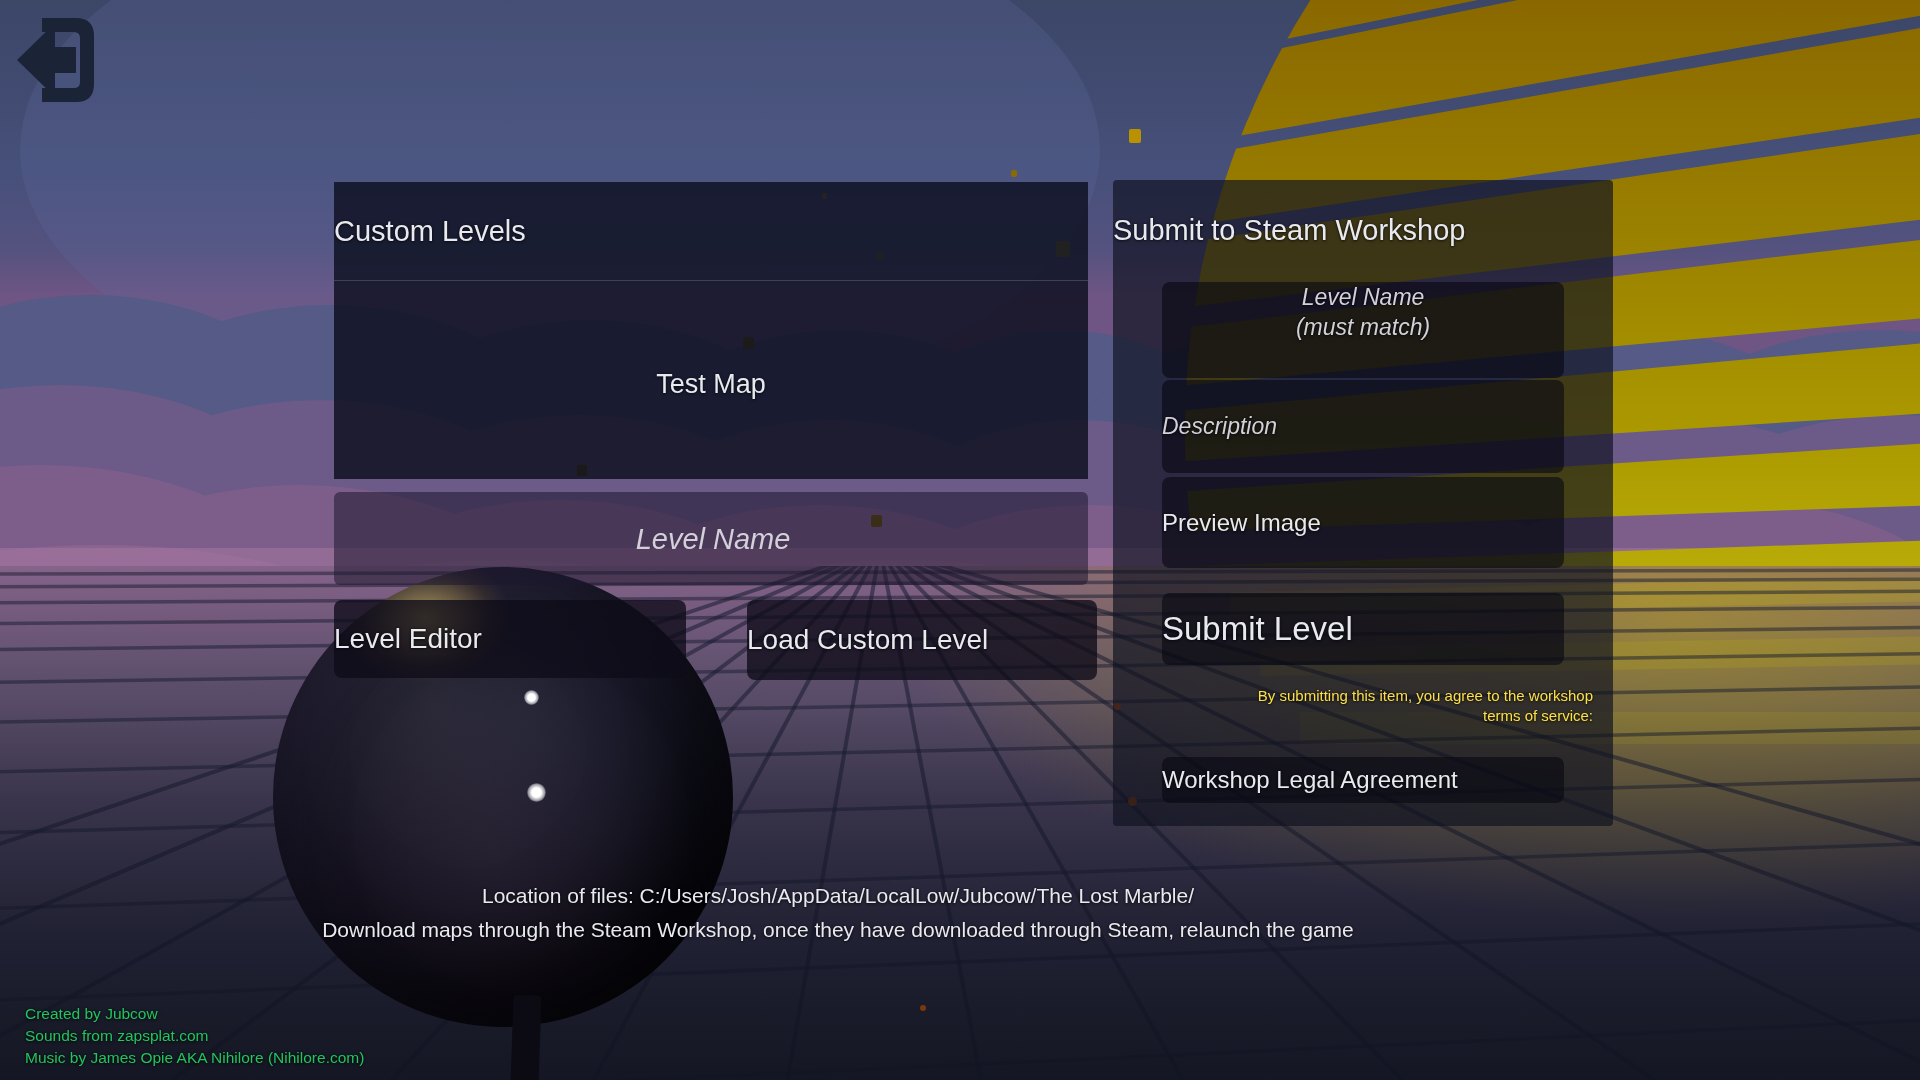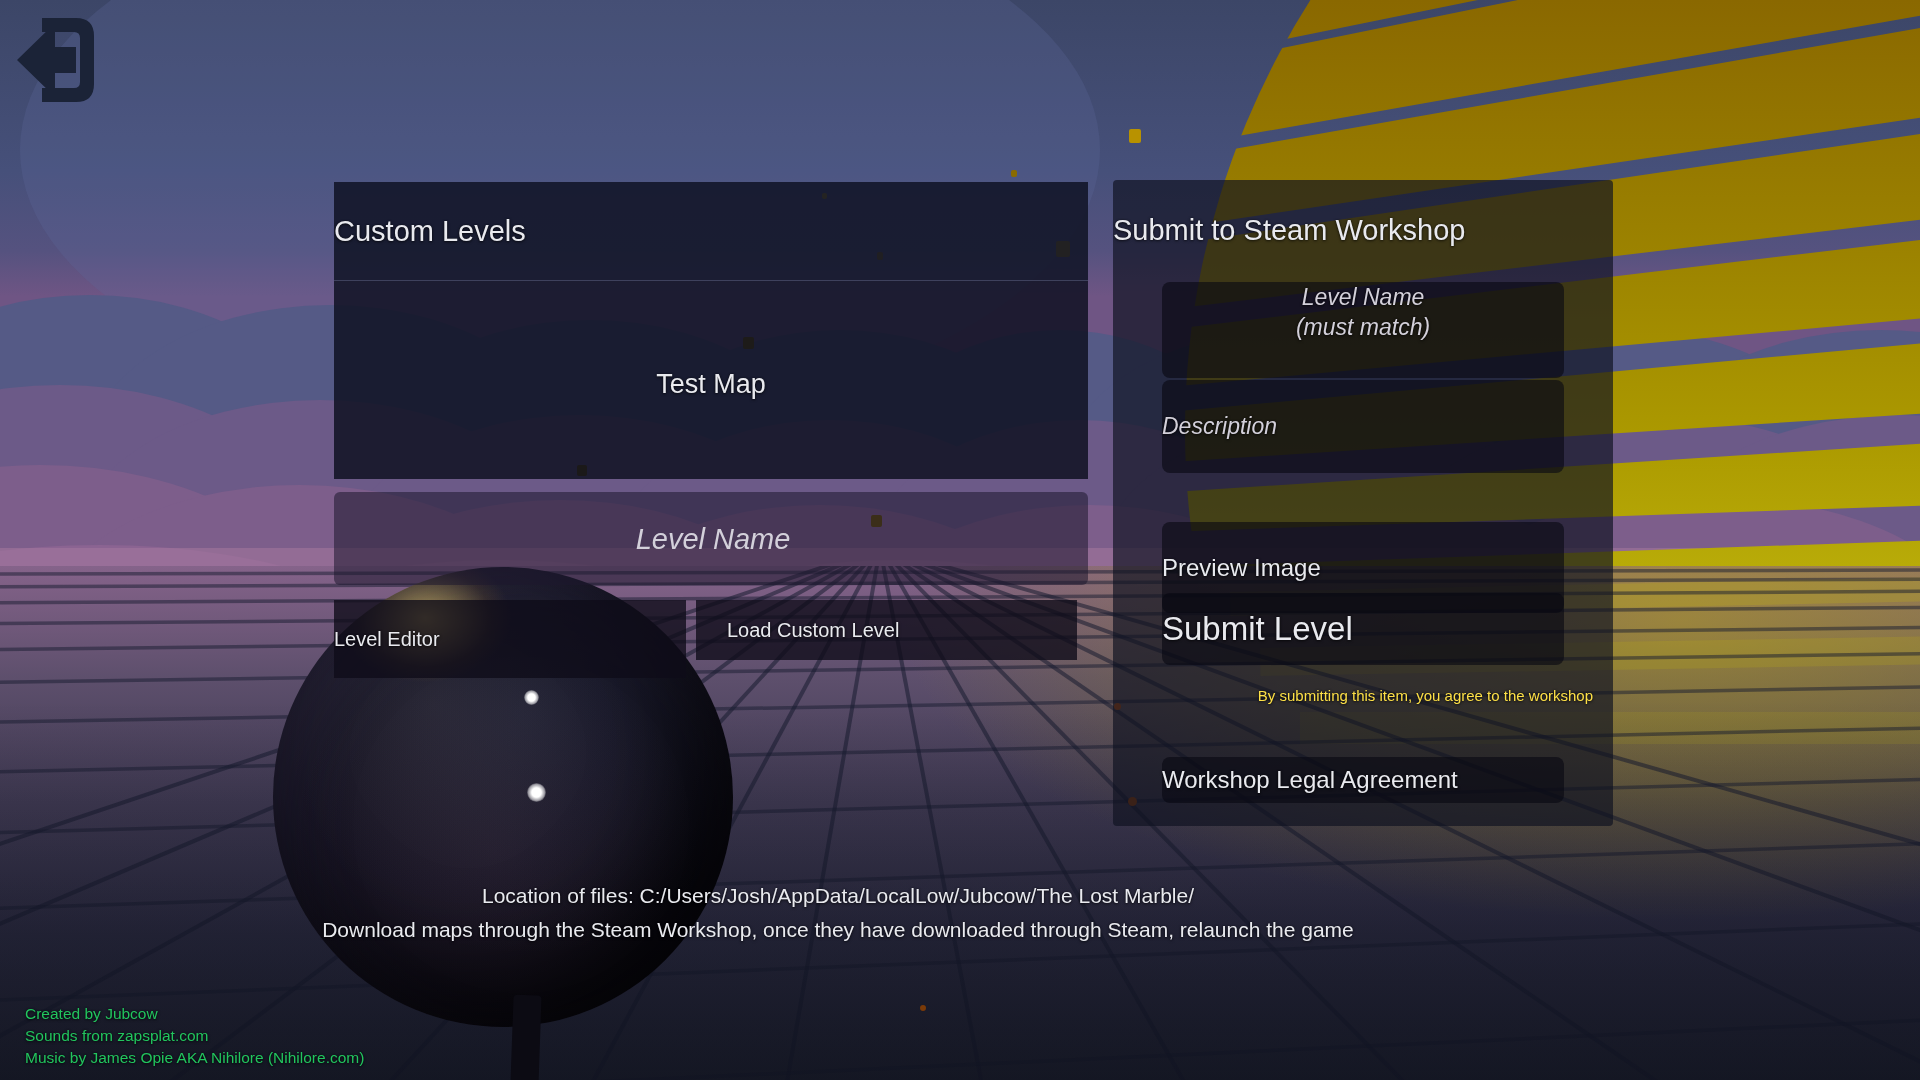--- a/index.html
+++ b/index.html
@@ -35,30 +35,30 @@
 
   .lp-header{left:334px;top:182px;width:754px;height:98px;background:rgba(17,21,39,.88);
              border-bottom:1px solid rgba(130,136,172,.35);font-size:29px;}
   .lp-list{left:334px;top:281px;width:754px;height:198px;background:rgba(12,15,30,.82);
            display:flex;flex-direction:row;align-items:center;padding-top:9px;box-sizing:border-box;}
   .level-item{width:100%;height:45px;font-size:27px;display:flex;align-items:center;justify-content:center;cursor:pointer;}
   .lp-input{left:334px;top:492px;width:754px;height:93px;background:rgba(30,23,46,.55);border-radius:6px;}
   .lp-input input{width:100%;height:100%;background:transparent;border:none;outline:none;text-align:center;
       font-family:"Liberation Sans",sans-serif;font-size:29px;color:#e9eaef;}
   .lp-input input::placeholder{color:#d3d0da;font-style:italic;opacity:1;}
-  .btn{background:rgba(14,12,24,.78);border-radius:0;cursor:pointer;font-size:20px;}
+  .btn{background:rgba(14,12,24,.78);border-radius:8px;cursor:pointer;font-size:28px;}
   .btn-editor{left:334px;top:600px;width:352px;height:78px;}
-  .btn-load{left:696px;top:600px;width:350px;height:60px;padding-left:31px;}
+  .btn-load{left:747px;top:600px;width:350px;height:80px;}
 
   .rpanel{left:1113px;top:180px;width:500px;height:646px;background:rgba(15,17,32,.68);border-radius:4px;}
   .rp-title{left:0;top:0;width:100%;height:100px;font-size:29px;}
   .rp-box{left:49px;width:402px;background:rgba(8,8,18,.62);border-radius:8px;cursor:pointer;}
   .rp-field1{top:102px;height:96px;flex-direction:column;font-size:23px;font-style:italic;color:#d3d0da;line-height:30px;}
   .rp-field2{top:200px;height:93px;font-size:23px;font-style:italic;color:#d3d0da;}
-  .rp-preview{top:297px;height:91px;font-size:24px;margin-top:45px;}
+  .rp-preview{top:297px;height:91px;font-size:24px;}
   .rp-submit{top:413px;height:72px;font-size:33px;}
   .rp-terms{left:20px;top:506px;width:460px;text-align:right;font-size:15px;line-height:20px;color:#fde047;}
   .rp-legal{top:577px;height:46px;font-size:24px;}
 
   .info{left:0;top:879px;width:1676px;text-align:center;font-size:21px;line-height:34px;}
   .credits{left:25px;top:1003px;font-size:15.5px;line-height:22px;color:#22c55e;}
   .credits p{margin:0;}
 </style>
 </head>
 <body>
@@ -254,20 +254,21 @@
       <span>Description</span>
     </div>
     <div class="abs rp-box rp-preview center tshadow">
       <span>Preview Image</span>
     </div>
     <div class="abs rp-box rp-submit center tshadow">
       <span>Submit Level</span>
     </div>
     <div class="abs rp-terms tshadow">
       <div>By submitting this item, you agree to the workshop</div>
+      <div>terms of service:</div>
     </div>
     <div class="abs rp-box rp-legal center tshadow">
       <span>Workshop Legal Agreement</span>
     </div>
   </div>
 
   <div class="abs info tshadow">
     <div>Location of files: C:/Users/Josh/AppData/LocalLow/Jubcow/The Lost Marble/</div>
     <div>Download maps through the Steam Workshop, once they have downloaded through Steam, relaunch the game</div>
   </div>

